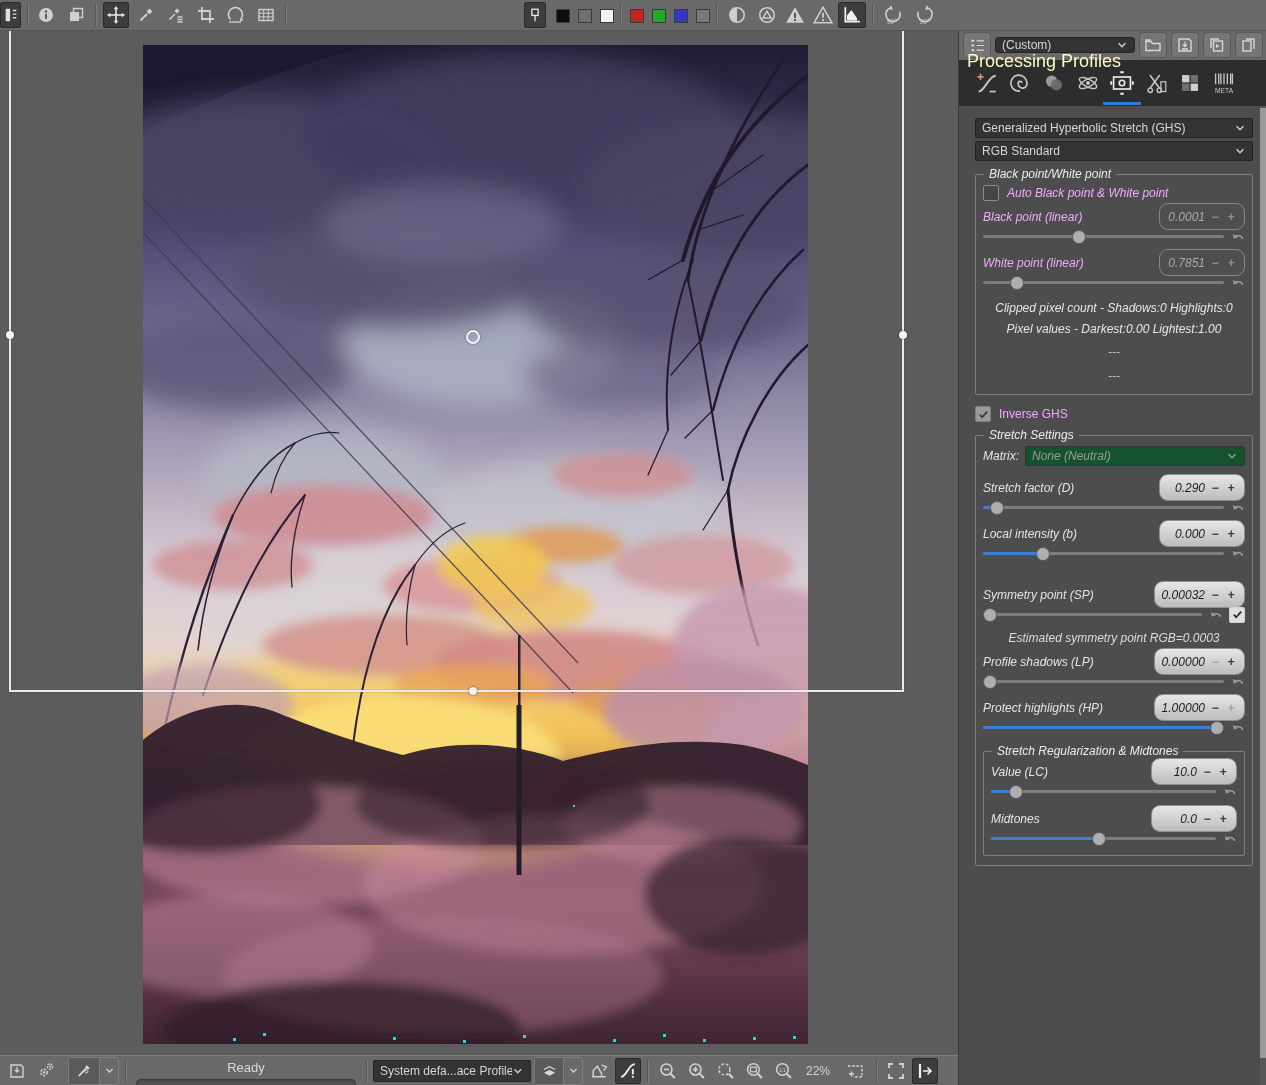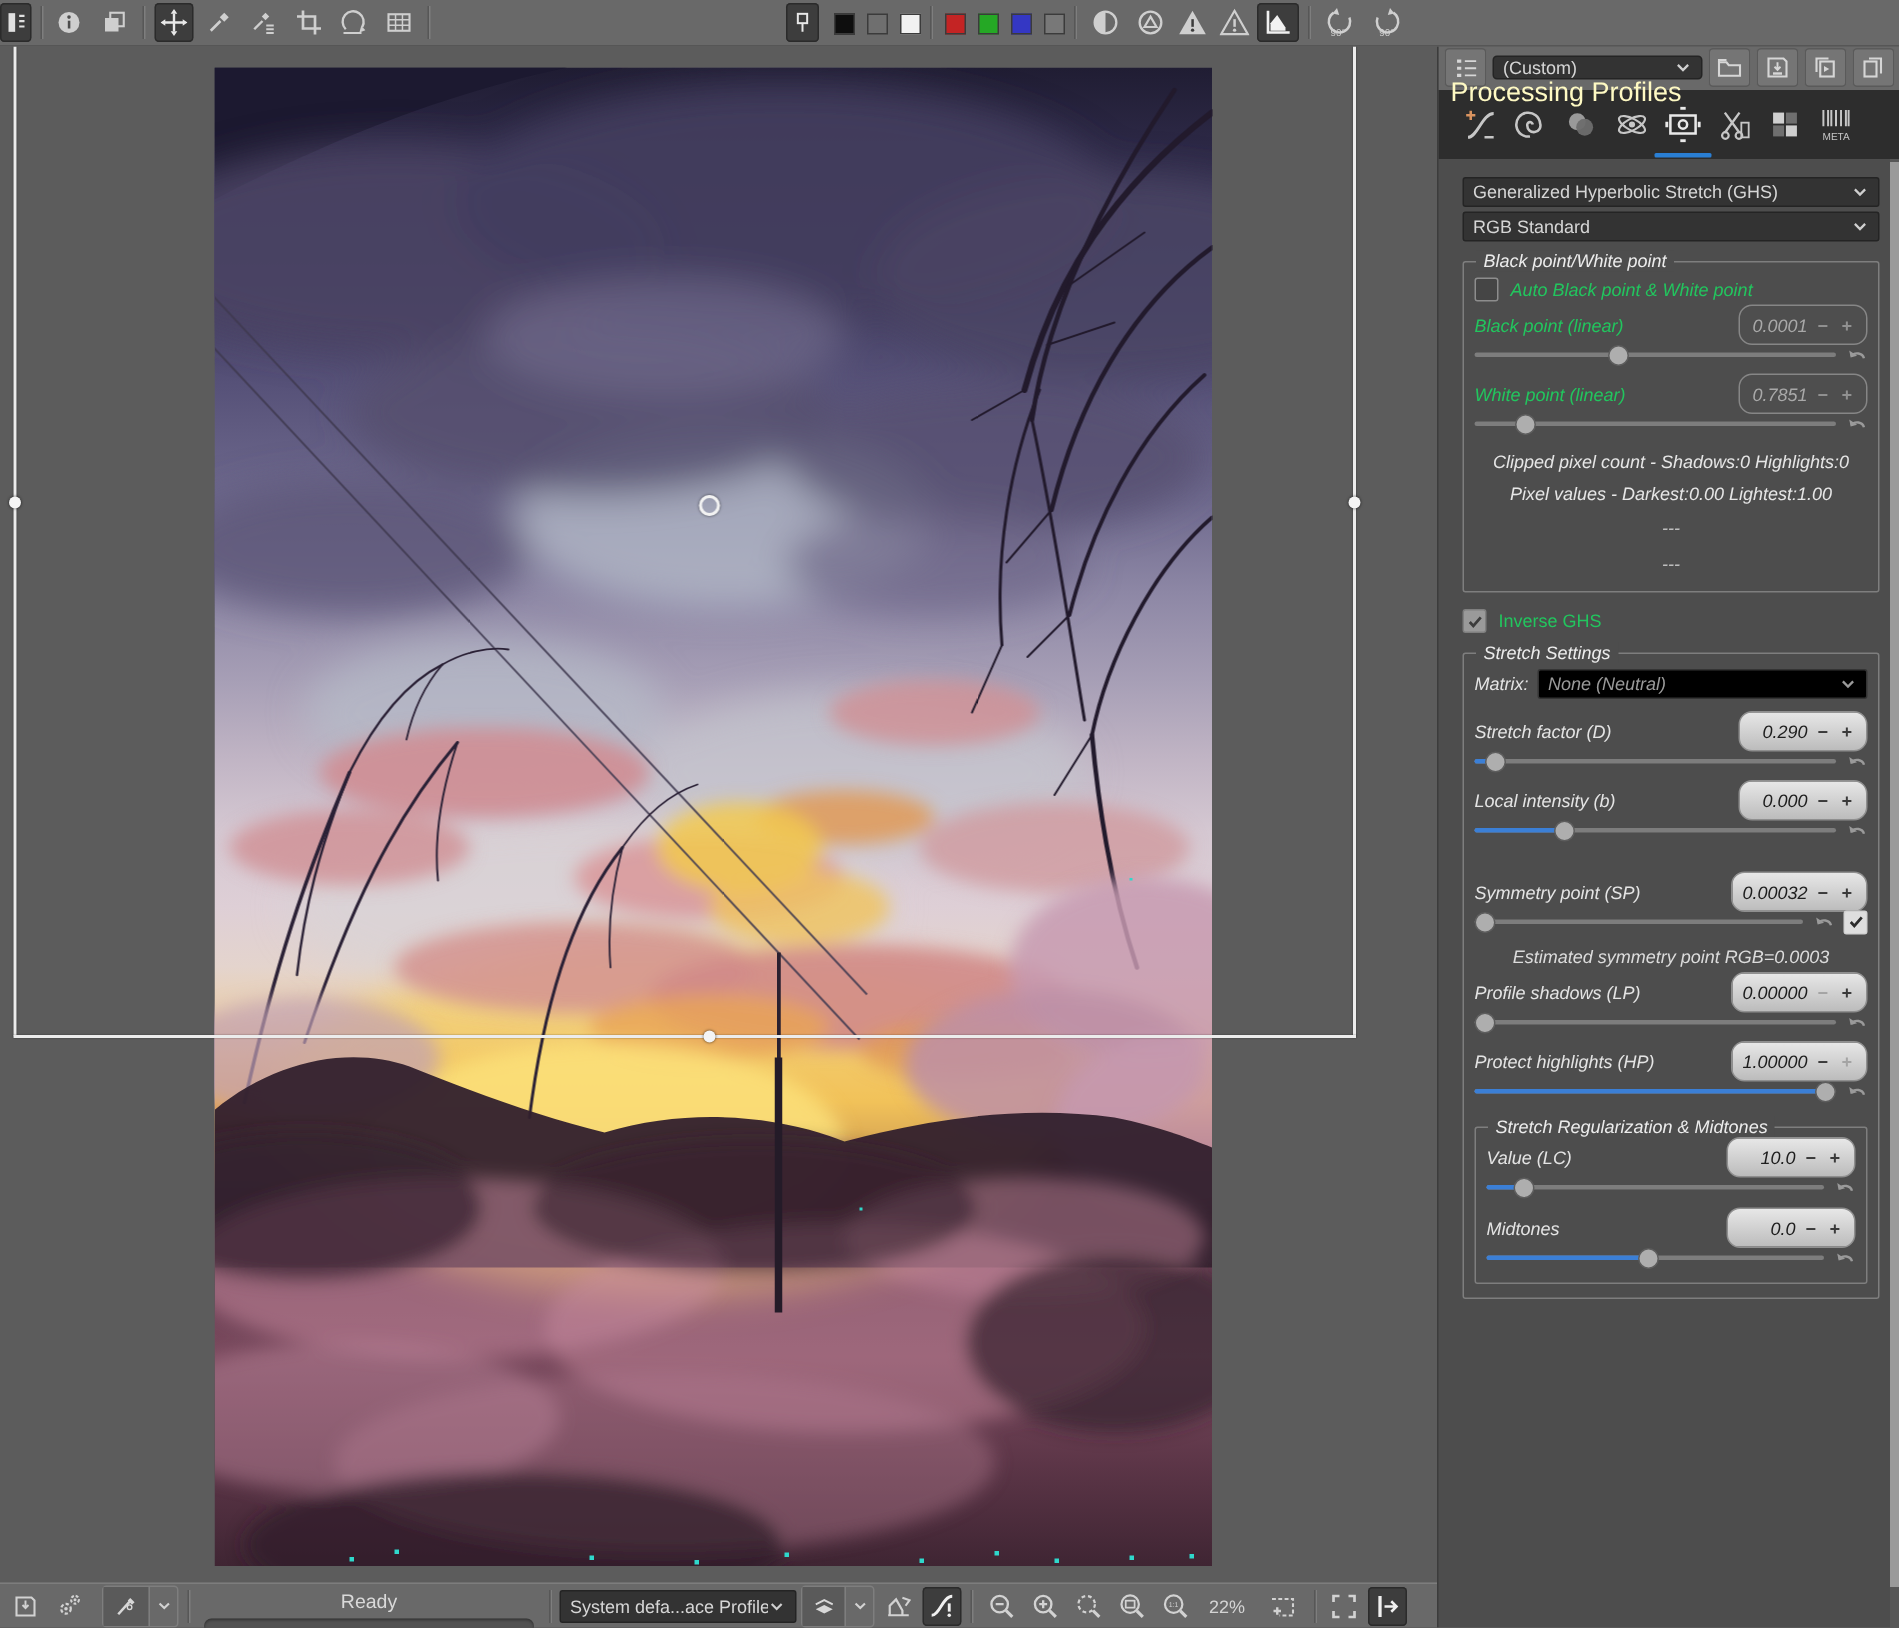--- a/index.html
+++ b/index.html
@@ -26,30 +26,30 @@
   
   .panel{position:absolute;left:958px;top:30px;width:308px;height:1055px;background:#4d4d4d;
          border-left:1px solid #3c3c3c;overflow:hidden;z-index:20;}
   .profiles-row{position:absolute;left:0;top:0;width:100%;height:30px;display:flex;align-items:center;
                 gap:4px;padding:0 4px;box-sizing:border-box;background:#696969;}
   .pbtn{width:28px;height:26px;border-radius:3px;display:flex;align-items:center;justify-content:center;
         background:#757575;box-shadow:inset 0 0 0 1px #5a5a5a;flex:0 0 auto;}
   .dselect{background:#333;border:1px solid #242424;border-radius:2px;color:#d6d6d6;font-size:12px;
            display:flex;align-items:center;padding:0 6px;height:20px;box-sizing:border-box;}
   .dselect .chev{margin-left:auto;}
-  .dselect.dis{color:#9a9a9a;background:#000000;border-color:#343434;}
+  .dselect.dis{color:#9a9a9a;background:#14532d;border-color:#343434;}
   .tabs-row{position:absolute;left:0;top:30px;width:100%;height:46px;background:#2d2d2d;}
   .tab{position:absolute;top:10px;width:26px;height:26px;display:flex;align-items:center;justify-content:center;}
   .tab-underline{position:absolute;top:42px;height:3px;width:38px;border-radius:1px;}
   .content{position:absolute;left:0;top:82px;width:100%;box-sizing:border-box;padding:6px 14px 0 16px;}
   .group{position:relative;border:1px solid #7e7e7e;border-radius:2px;padding:10px 7px 9px;margin-top:13px;font-style:italic;}
   .group>.legend{position:absolute;top:-8px;left:8px;background:#4d4d4d;padding:0 5px;font-size:12px;
                  color:#ececec;white-space:nowrap;}
   .lbl{font-size:12px;color:#e4e4e4;}
-  .lbl.dis{color:#22c55e;}
+  .lbl.dis{color:#f0abfc;}
   .prow{display:flex;align-items:center;justify-content:space-between;height:19px;}
   .pill{display:flex;align-items:center;justify-content:flex-end;height:27px;border-radius:9px;
         padding:0 7px;min-width:86px;box-sizing:border-box;font-size:12px;gap:4px;
         background:linear-gradient(#e7e7e7,#bcbcbc);border:1px solid #8f8f8f;color:#1e1e1e;}
   .pill .pm{width:12px;text-align:center;font-weight:bold;color:#3a3a3a;}
   .pill .pm.dim{color:#a4a4a4;}
   .pill.dark{background:#4e4e4e;border-color:#868686;color:#a8a8a8;}
   .pill.dark .pm{color:#919191;}
   .srow{display:flex;align-items:center;gap:6px;height:15px;margin-top:3px;}
   .slider{position:relative;flex:1;height:15px;}

